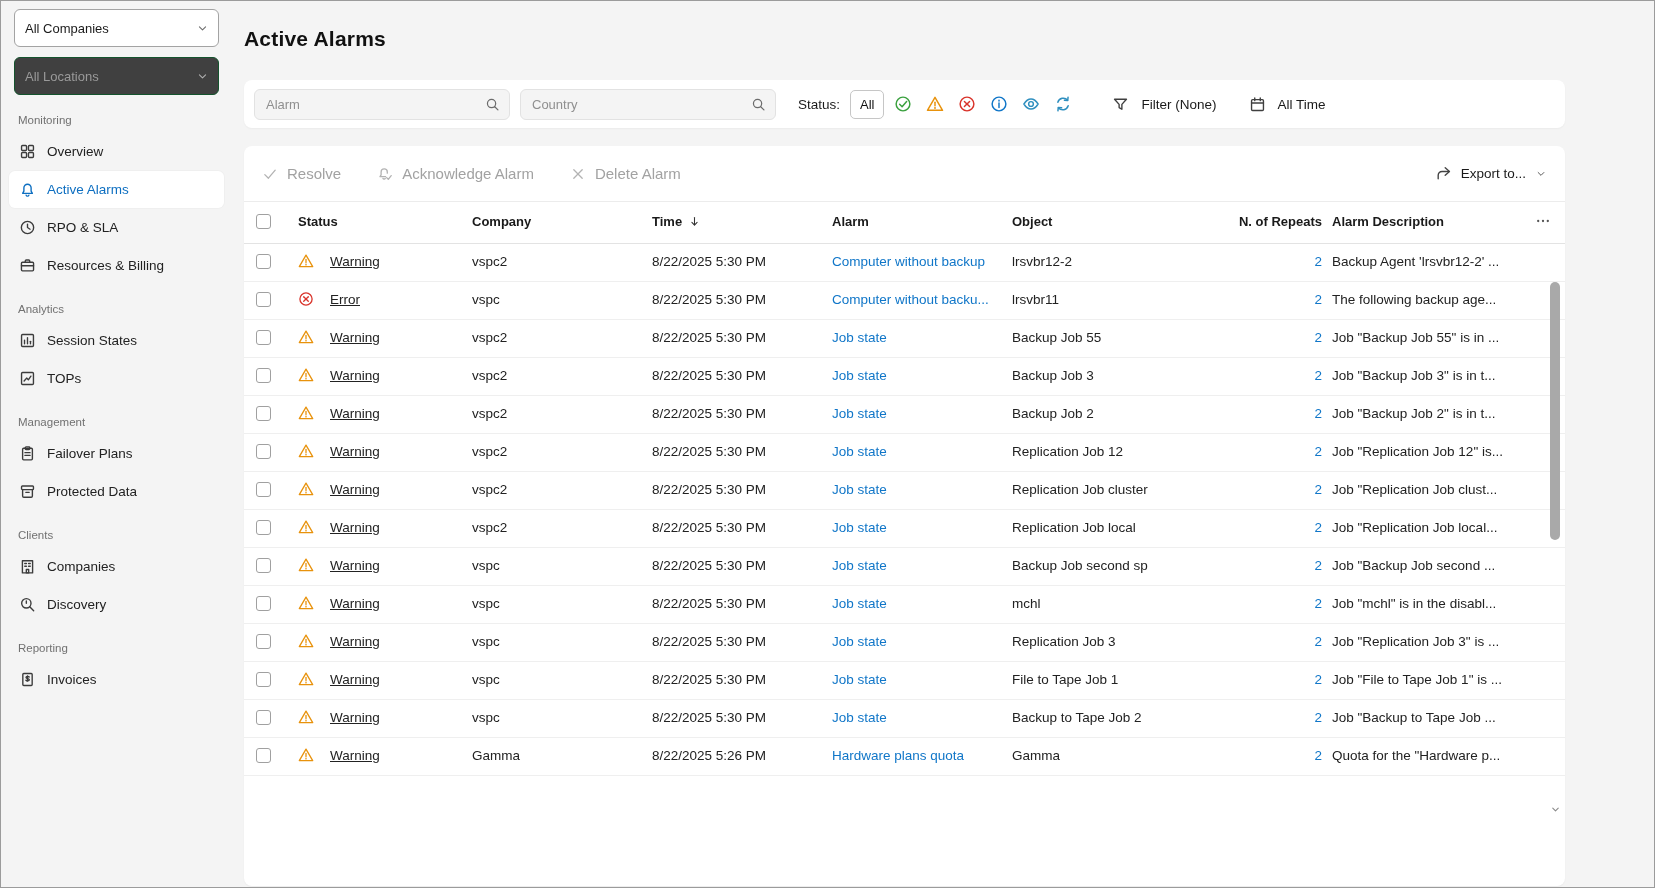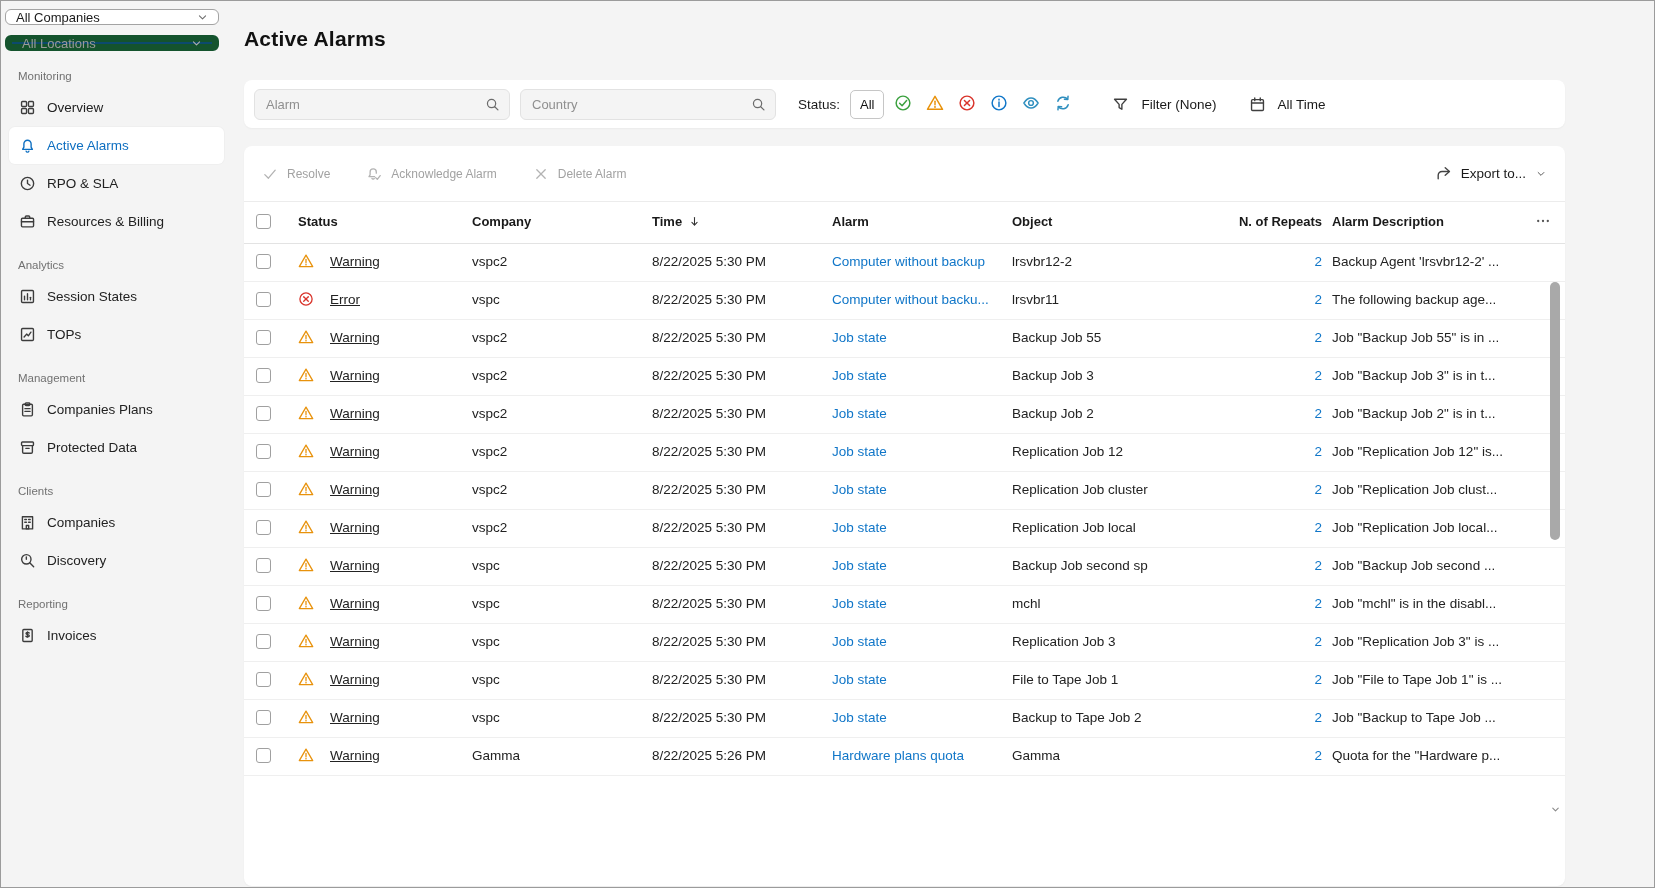--- a/index.html
+++ b/index.html
@@ -10,24 +10,24 @@
     --error:#d9342b; --info:#1076c8; --bg:#f4f4f4; --card:#ffffff;
   }
   .icon{display:inline-flex;align-items:center;justify-content:center;line-height:0;}
   .icon svg{width:16px;height:16px;display:block;}
 
   .window{width:1655px;height:888px;border:1px solid #9b9b9b;background:var(--bg);
     display:flex;overflow:hidden;}
 
   
   .sidebar{flex:0 0 231px;width:231px;background:var(--bg);padding-top:8px;}
-  .select{margin:0 13px 10px 4px;height:16px;border-radius:6px;display:flex;align-items:center;
+  .select{margin:0 13px 10px 13px;height:38px;border-radius:6px;display:flex;align-items:center;
     justify-content:space-between;padding:0 9px 0 10px;font-size:13px;cursor:default;}
   .select.company{background:#fff;border:1px solid #a3a3a3;color:#1a1a1a;}
-  .select.location{background:#0c4a6e;border:7px solid #14532d;color:#9a9a9a;}
+  .select.location{background:#404040;border:1px solid #14532d;color:#9a9a9a;}
   .select .icon svg{width:13px;height:13px;color:#6d6d6d;}
   .select.location .icon svg{color:#b0b0b0;}
   .nav-label{margin:19px 17px 7px 17px;font-size:11.5px;color:#717171;}
   .nav-item{height:37px;margin:1px 8px;padding:0 10px;border-radius:6px;display:flex;align-items:center;
     gap:11px;font-size:13.5px;color:#222;cursor:default;}
   .nav-item .icon svg{width:17px;height:17px;color:#3c3c3c;}
   .nav-item.active{background:#fff;color:var(--accent);box-shadow:0 0 0 1px rgba(0,0,0,0.02);}
   .nav-item.active .icon svg{color:var(--accent);}
 
   
@@ -36,36 +36,36 @@
 
   .filter-card{width:1321px;height:48px;background:var(--card);border-radius:8px;margin-top:29px;
     display:flex;align-items:center;padding:0 10px;box-shadow:0 1px 2px rgba(0,0,0,.04);}
   .search-box{width:256px;height:31px;background:#f4f4f4;border:1px solid #e2e2e2;border-radius:6px;
     display:flex;align-items:center;padding:0 9px 0 11px;margin-right:10px;}
   .search-box input{flex:1;border:none;background:transparent;outline:none;
     font-family:"Liberation Sans",sans-serif;font-size:13px;color:#333;min-width:0;}
   .search-box input::placeholder{color:#8f8f8f;}
   .search-box .icon svg{width:15px;height:15px;color:#6b6b6b;}
   .status-label{margin:0 10px 0 12px;font-size:13.5px;color:#1a1a1a;}
-  .status-group{display:flex;align-items:flex-start;gap:5px;}
+  .status-group{display:flex;align-items:center;gap:5px;}
   .chip{height:29px;padding:0 9px;background:#fff;border:1px solid #c6c6c6;border-radius:5px;
     font-family:"Liberation Sans",sans-serif;font-size:13px;color:#111;cursor:default;}
   .sbtn{width:27px;height:27px;border:none;background:transparent;display:flex;align-items:center;
     justify-content:center;cursor:default;}
   .sbtn .icon svg{width:18px;height:18px;}
   .flat-btn{display:flex;align-items:center;gap:12px;font-size:13.5px;color:#1a1a1a;cursor:default;}
   .flat-btn .icon svg{width:17px;height:17px;color:#3f3f3f;}
   .filter-btn{margin-left:36px;}
   .time-btn{margin-left:32px;}
 
   
   .table-card{width:1321px;height:740px;background:var(--card);border-radius:8px;margin-top:18px;
     position:relative;box-shadow:0 1px 2px rgba(0,0,0,.04);overflow:hidden;}
   .toolbar{height:56px;display:flex;align-items:center;padding:0 18px 0 18px;border-bottom:1px solid #ececec;}
-  .tool-btn{display:flex;align-items:center;gap:9px;font-size:12px;margin-right:36px;cursor:default;}
+  .tool-btn{display:flex;align-items:center;gap:9px;font-size:15px;margin-right:36px;cursor:default;}
   .tool-btn.disabled{color:#a2a2a2;}
   .tool-btn.disabled .icon svg{color:#b3b3b3;}
   .export-btn{margin-left:auto;display:flex;align-items:center;gap:9px;font-size:13.5px;color:#1a1a1a;cursor:default;}
   .export-btn .icon svg{width:17px;height:17px;color:#444;}
   .export-btn .icon.small svg{width:12px;height:12px;color:#555;}
 
   .thead,.trow{display:grid;grid-template-columns:42px 174px 180px 180px 180px 202px 118px 1fr 42px;
     align-items:center;padding:0 14px 3px 12px;}
   .thead{height:42px;border-bottom:1px solid #e3e3e3;font-weight:700;font-size:13px;color:#1a1a1a;}
   .thead .c-time{display:flex;align-items:center;gap:6px;}
@@ -180,21 +180,21 @@
         <div class="nav-label">Management</div>
         <div class="nav-item">
           <span class="icon">
             <svg viewBox="0 0 16 16" fill="none" stroke="currentColor" stroke-width="1.3" stroke-linecap="round" stroke-linejoin="round">
               <rect x="3.4" y="3" width="9.2" height="11" rx="1"></rect>
               <rect x="5.9" y="1.8" width="4.2" height="2.4" rx="0.7"></rect>
               <line x1="5.6" y1="7.2" x2="10.4" y2="7.2"></line>
               <line x1="5.6" y1="9.8" x2="10.4" y2="9.8"></line>
             </svg>
           </span>
-          <span class="nav-text">Companies Plans</span>
+          <span class="nav-text">Failover Plans</span>
         </div>
         <div class="nav-item">
           <span class="icon">
             <svg viewBox="0 0 16 16" fill="none" stroke="currentColor" stroke-width="1.3" stroke-linecap="round" stroke-linejoin="round">
               <rect x="2.4" y="2.8" width="11.2" height="3.4" rx="0.8"></rect>
               <path d="M3.4 6.2v6a1.2 1.2 0 0 0 1.2 1.2h6.8a1.2 1.2 0 0 0 1.2-1.2v-6"></path>
               <line x1="6.4" y1="8.8" x2="9.6" y2="8.8"></line>
             </svg>
           </span>
           <span class="nav-text">Protected Data</span>

